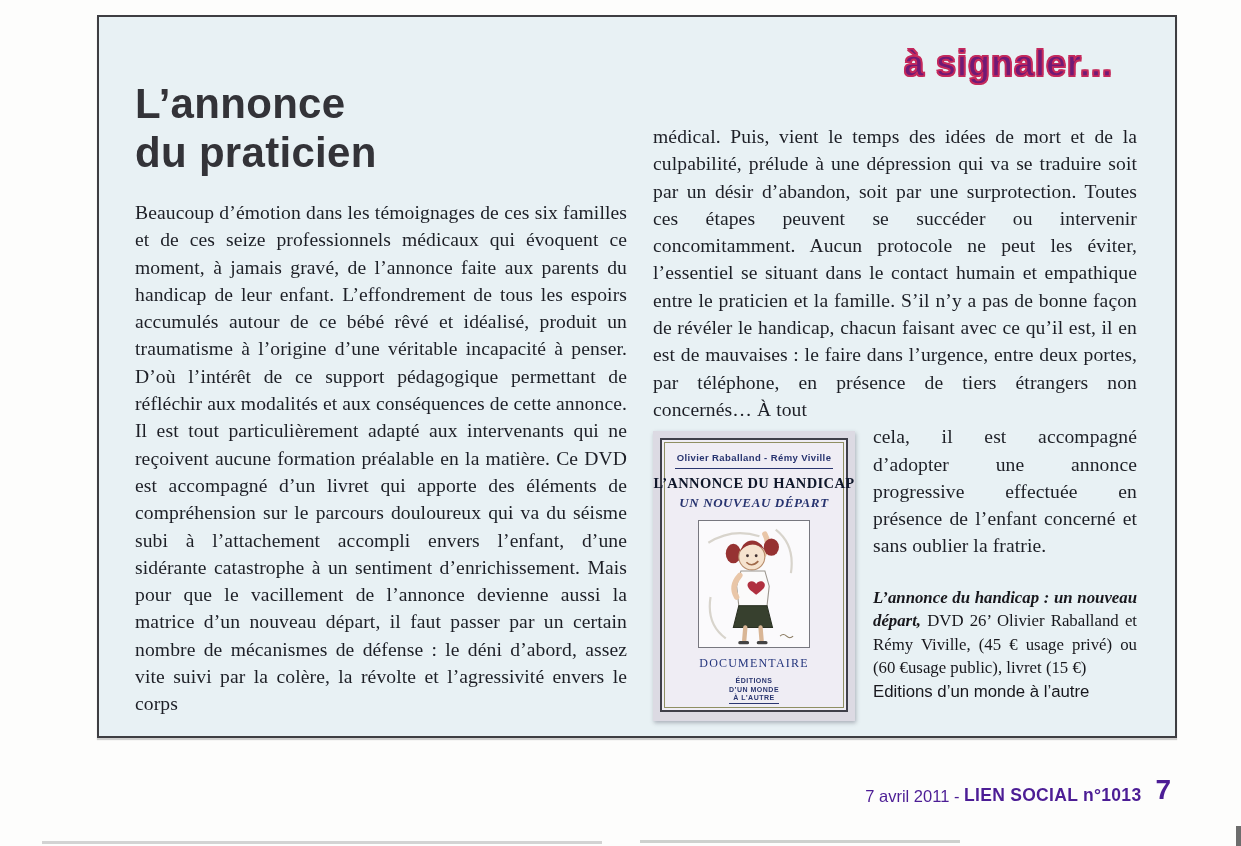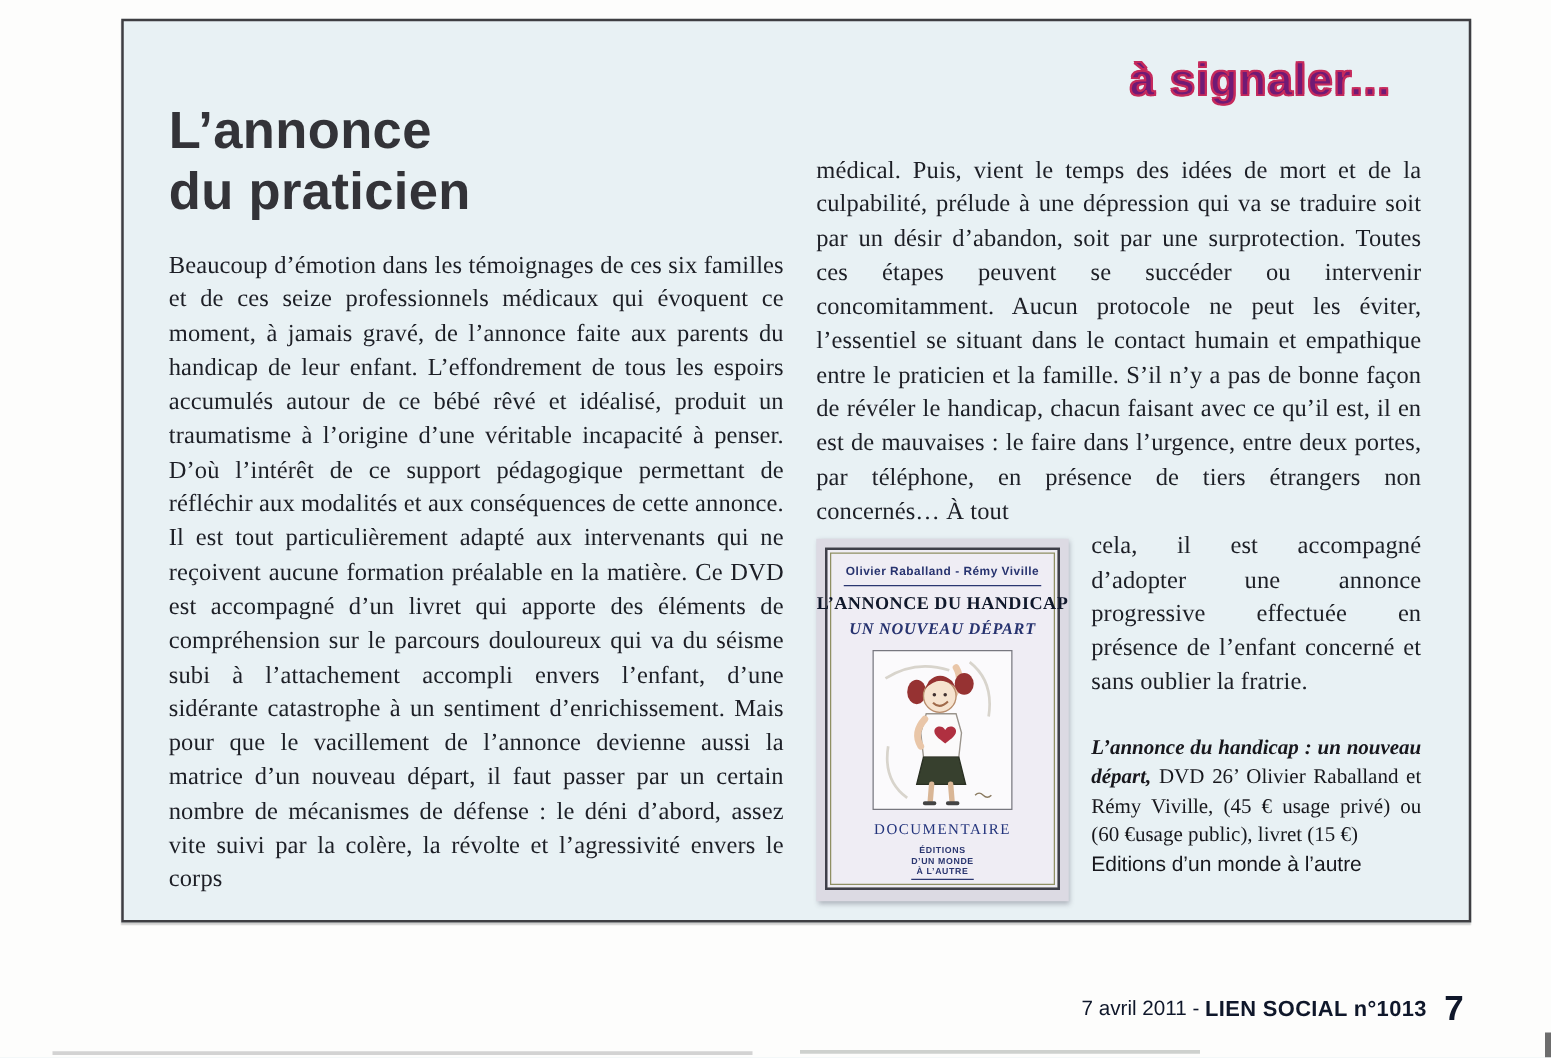--- a/index.html
+++ b/index.html
@@ -131,24 +131,24 @@
     color:#17171c;
     text-align:justify;
     font-family:Liberation Serif, serif;
   }
   .caption .lead { font-weight:700; font-style:italic; }
   .caption-line { font-size:16.8px; line-height:23.5px; color:#17171c; }
 
   
   .footer {
     position:absolute;
-    top:791px; right:70px;
+    top:774px; right:70px;
     display:flex;
-    align-items:center;
-    color:#0f172a;
+    align-items:flex-end;
+    color:#4c1d95;
   }
   .footer .date    { font-size:16.5px; white-space:pre; }
   .footer .journal { font-size:17.5px; font-weight:700; letter-spacing:.3px; }
   .footer .pageno  { font-size:28px; font-weight:700; margin-left:14px; }
 
   
   .scan-strip-left {
     position:absolute; left:42px; bottom:2px;
     width:560px; height:3px;
     background:#c8c8c8; opacity:.8;

